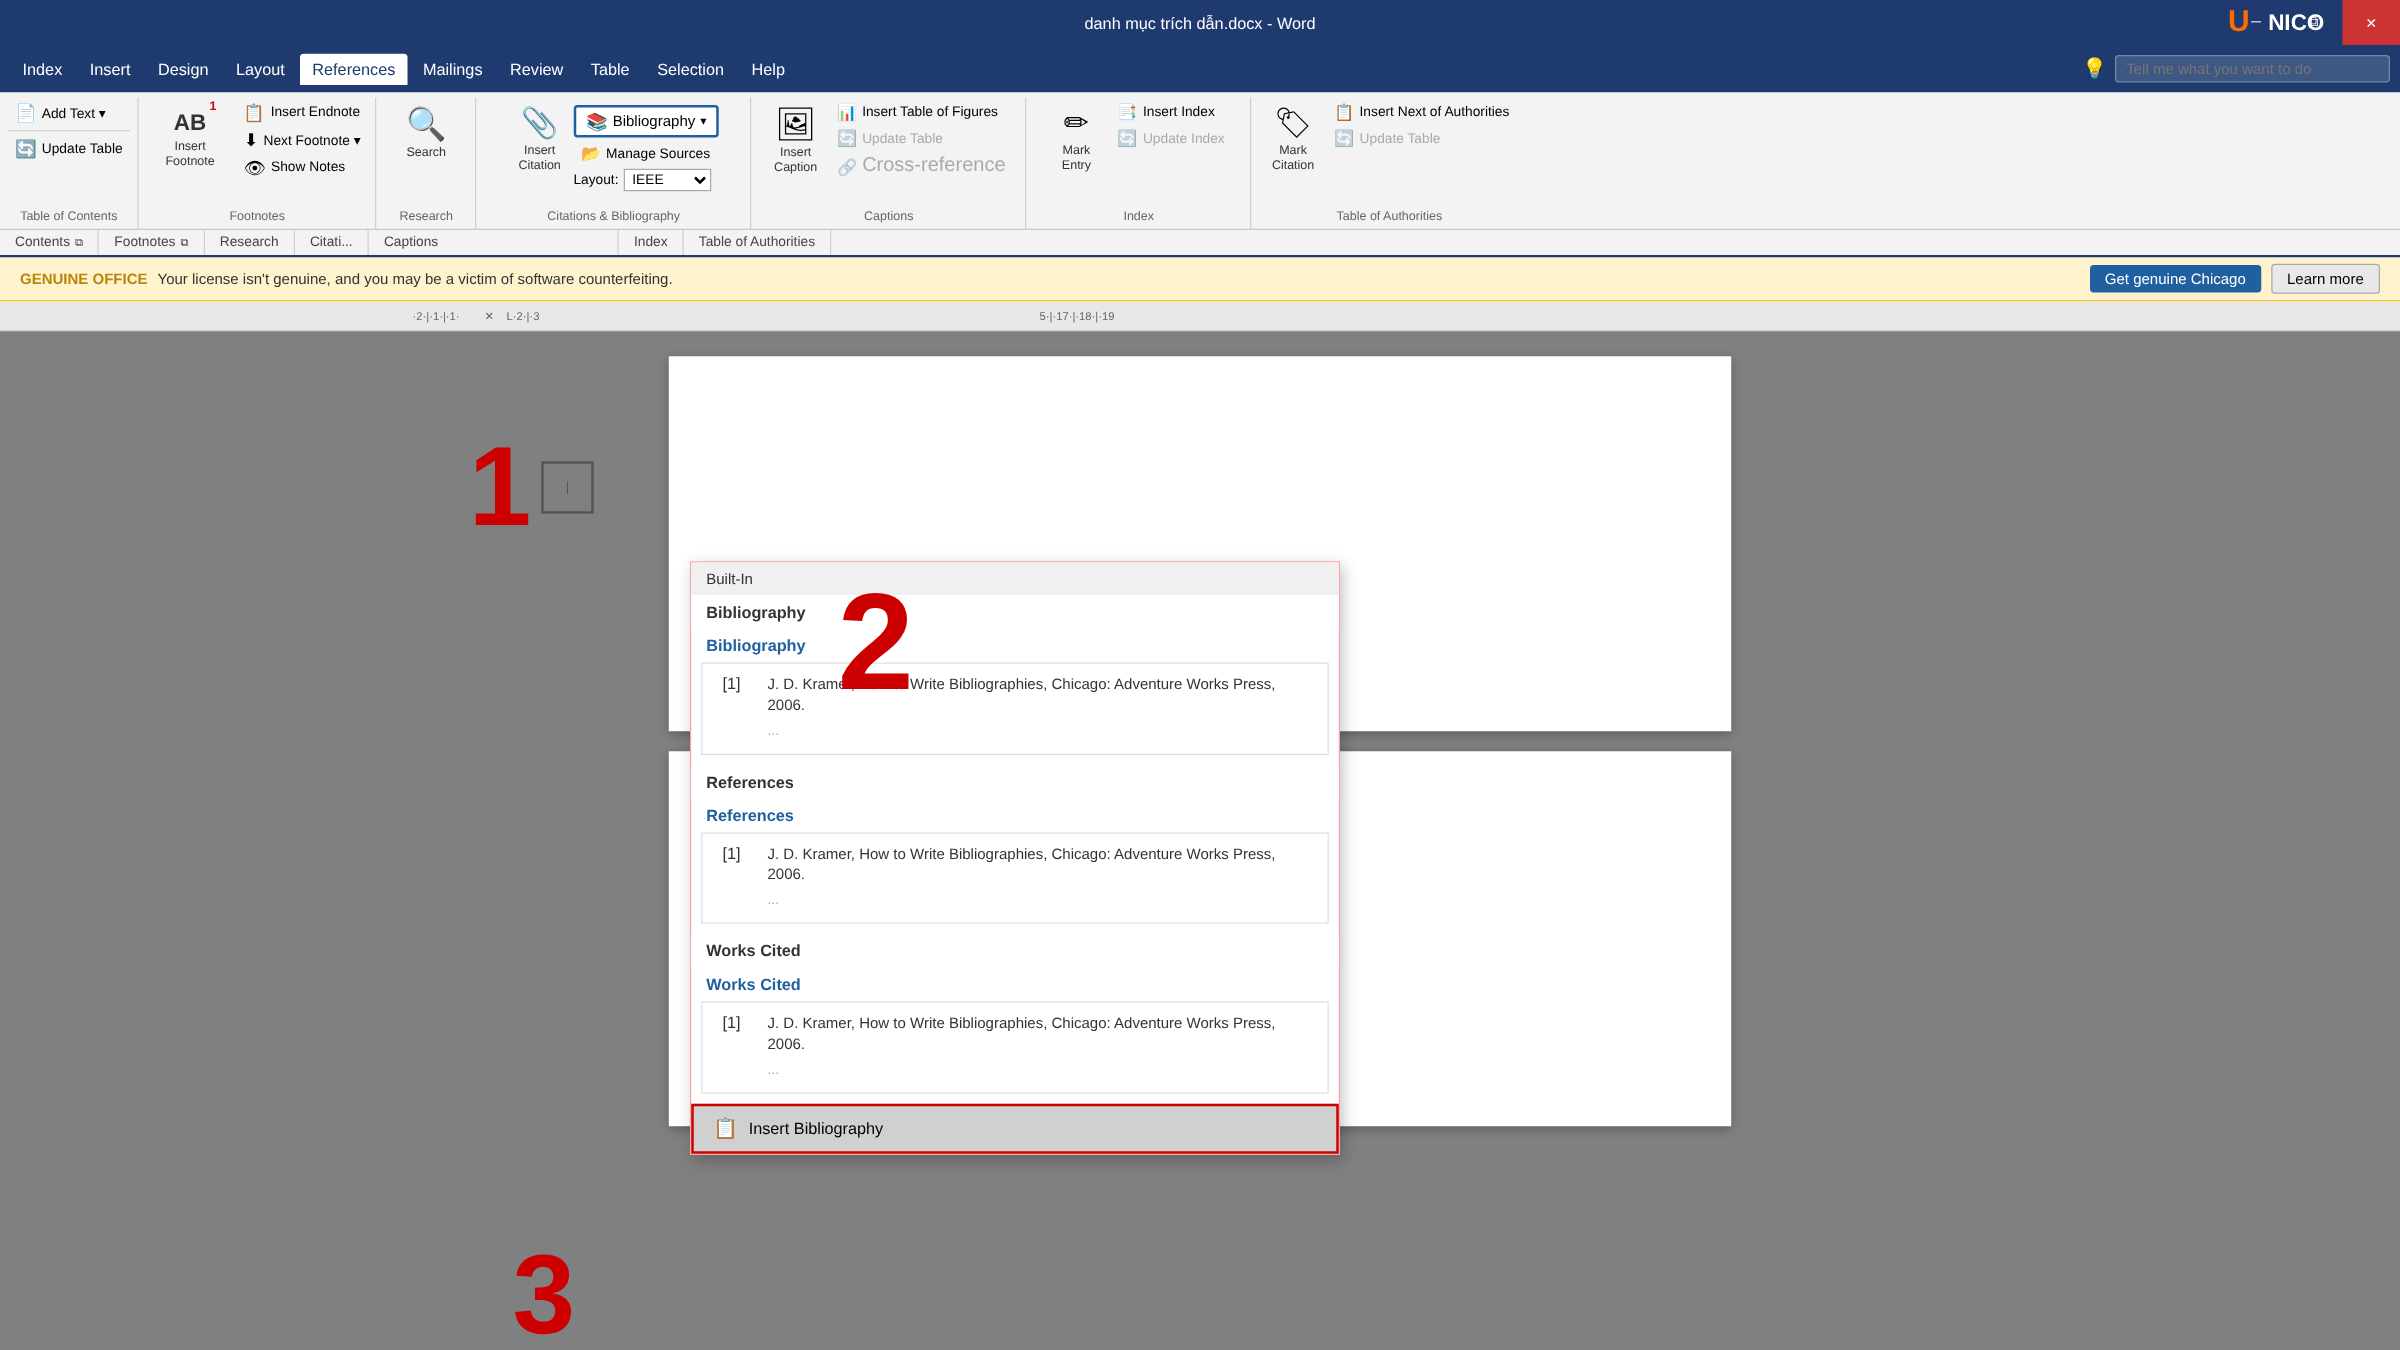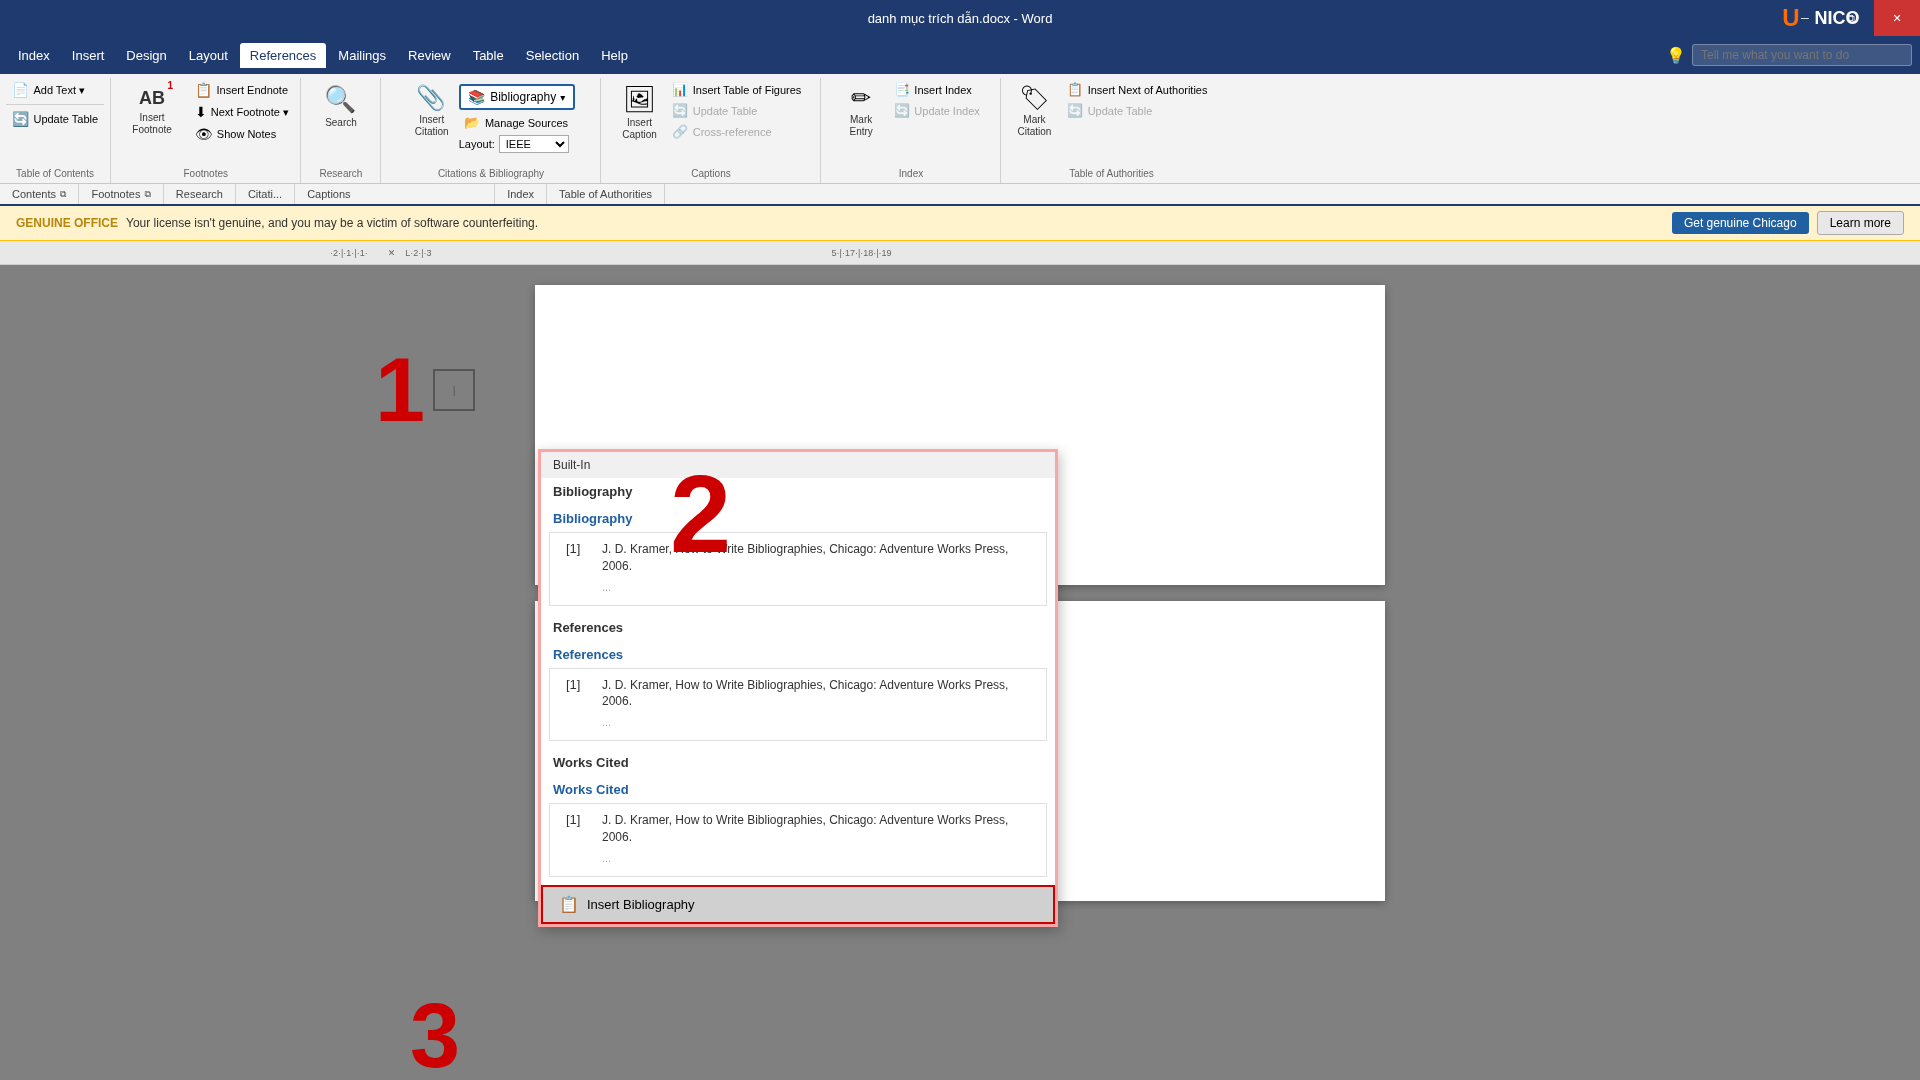--- a/index.html
+++ b/index.html
@@ -211,24 +211,24 @@
       min-height: 300px;
       box-shadow: 0 2px 8px rgba(0,0,0,0.3);
       padding: 40px 60px;
       position: relative;
     }
 
     
     .bibliography-dropdown {
       position: absolute;
       top: 184px;
-      left: 538px;
+      left: 552px;
       width: 520px;
       background: white;
-      border: 3px solid #fca5a5;
+      border: 1px solid #fca5a5;
       box-shadow: 2px 4px 12px rgba(0,0,0,0.25);
       z-index: 100;
       font-size: 13px;
     }
     .dropdown-section-header {
       background: #f0f0f0;
       padding: 6px 12px;
       font-size: 12px;
       color: #333;
       font-weight: normal;
@@ -448,21 +448,21 @@
         <div class="ribbon-btn-small">
           <span style="font-size:13px;">📊</span>
           <span style="font-size:11px;">Insert Table of Figures</span>
         </div>
         <div class="ribbon-btn-small" style="color:#aaa;">
           <span style="font-size:13px; opacity:0.5;">🔄</span>
           <span style="font-size:11px; color:#aaa;">Update Table</span>
         </div>
         <div class="ribbon-btn-small" style="color:#aaa;">
           <span style="font-size:13px; opacity:0.5;">🔗</span>
-          <span style="font-size:11px; color:#aaa;">Cross-reference</span>
+          <span style="font-size:16px; color:#aaa;">Cross-reference</span>
         </div>
       </div>
     </div>
     <div class="ribbon-group-label">Captions</div>
   </div>
 
   <div class="ribbon-group" style="min-width:180px;">
     <div class="ribbon-group-content">
       <div class="ribbon-btn">
         <div style="font-size:24px;">✏</div>

